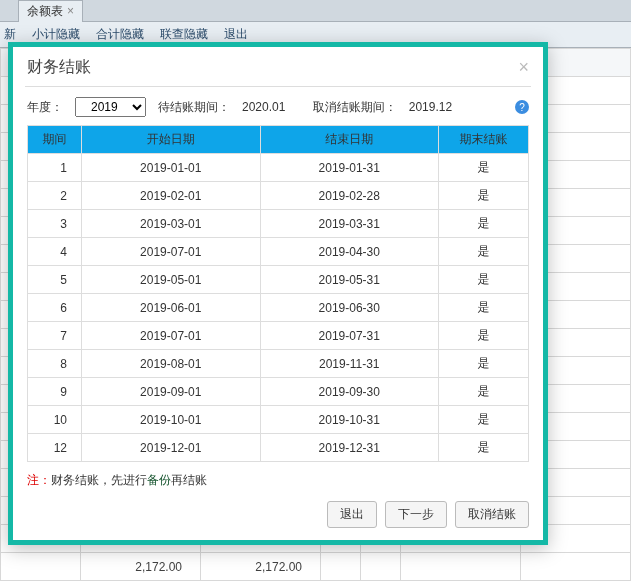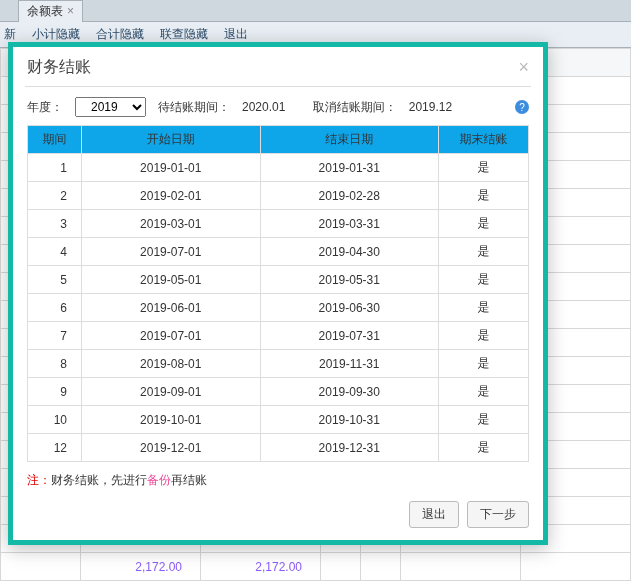--- a/index.html
+++ b/index.html
@@ -55,21 +55,21 @@
 .bg-grid th, .bg-grid td {
   border: 1px solid #d8d8d8;
   height: 28px;
   text-align: center;
   font-weight: normal;
   color: #333;
   font-size: 12px;
   padding: 0 4px;
 }
 .bg-grid th { background: #f5f7f9; }
-.bg-grid .num { color: #8b5cf6; text-align: right; padding-right: 18px; }
+.bg-grid .num { color: #404040; text-align: right; padding-right: 18px; }
 .modal {
   position: absolute;
   top: 42px;
   left: 8px;
   width: 540px;
   background: #fff;
   border: 5px solid #14b8a6;
   box-shadow: 0 4px 18px rgba(0,0,0,0.25);
 }
 .modal-title {
@@ -125,21 +125,21 @@
   font-size: 12px;
   font-weight: normal;
 }
 .data-table th { background: #0ea5e9; text-align: center; }
 .data-table td.period { text-align: right; padding-right: 14px; }
 .note {
   margin-top: 10px;
   color: #333;
 }
 .note .red { color: #d00; }
-.note a { color: #ec4899; text-decoration: none; }
+.note a { color: #14532d; text-decoration: none; }
 .btn-row {
   display: flex;
   justify-content: flex-end;
   gap: 8px;
   margin-top: 12px;
 }
 .btn {
   background: #f5f5f5;
   border: 1px solid #bbb;
   border-radius: 3px;
@@ -444,15 +444,16 @@
         </tbody>
     </table>
 
     <div class="note">
       <span class="red">注：</span><span>财务结账，先进行</span><a href="#">备份</a><span>再结账</span>
     </div>
 
     <div class="btn-row">
       <button class="btn">退出</button>
       <button class="btn">下一步</button>
+      <button class="btn">取消结账</button>
     </div>
   </div>
 </div>
 
 </body></html>

